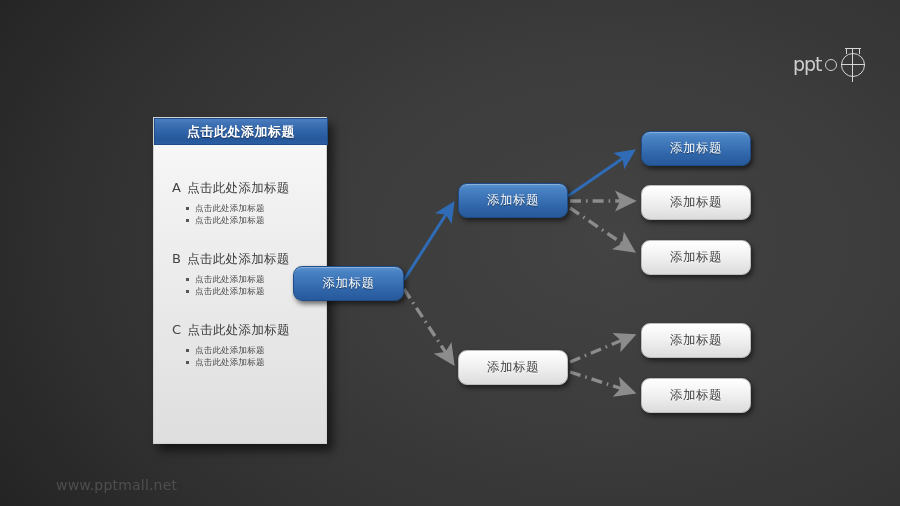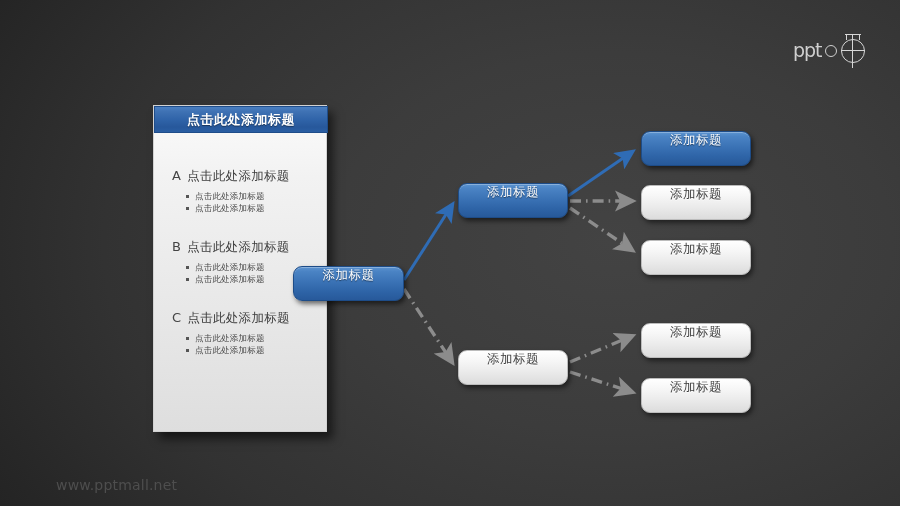--- a/index.html
+++ b/index.html
@@ -9,21 +9,21 @@
     background:#262626;
   }
   #slide{
     position:relative;width:900px;height:506px;overflow:hidden;
     background:
       radial-gradient(ellipse 820px 560px at 68% 48%, #434343 0%, #3c3c3c 34%, #323232 62%, #262626 84%, #1e1e1e 100%);
   }
 
   
   #logo{
-    position:absolute;left:793px;top:30px;width:84px;height:36px;
+    position:absolute;left:793px;top:44px;width:84px;height:36px;
     display:flex;align-items:center;gap:3px;
   }
   #logo .word{
     color:#cfcfcf;font-size:19px;letter-spacing:-1px;
     font-family:"DejaVu Sans","Liberation Sans",sans-serif;
     line-height:1;margin-top:4px;
   }
   #logo .ring{
     width:10px;height:10px;border:1.6px solid #cfcfcf;border-radius:50%;
     margin-top:6px;
@@ -41,21 +41,21 @@
 
   
   #footer{
     position:absolute;left:56px;top:477px;
     color:#4e4e4e;font-size:14px;letter-spacing:.2px;
     font-family:"DejaVu Sans","Liberation Sans",sans-serif;
   }
 
   
   #panel{
-    position:absolute;left:153px;top:105px;width:174px;height:327px;
+    position:absolute;left:153px;top:117px;width:174px;height:327px;
     background:linear-gradient(180deg,#fbfbfb 0%,#f2f2f2 22%,#e6e6e6 70%,#dedede 100%);
     box-shadow:6px 7px 9px rgba(0,0,0,.55);
     border:1px solid #d2d2d2;box-sizing:border-box;
   }
   #panel-header{
     position:absolute;left:0;top:0;width:174px;height:27px;
     background:linear-gradient(180deg,#4a7fc1 0%,#3f72b4 18%,#2f63a8 52%,#27589b 80%,#2a5ea3 100%);
     border:1px solid #1f4d8a;box-sizing:border-box;
     display:flex;align-items:center;justify-content:center;
   }
@@ -74,21 +74,21 @@
     position:relative;color:#4a4a4a;font-size:8.5px;line-height:12px;
     padding-left:9px;letter-spacing:.2px;
   }
   .bullets li:before{
     content:"";position:absolute;left:0;top:4.5px;width:3px;height:3px;background:#555;
   }
 
   
   .node{
     position:absolute;border-radius:9px;
-    display:flex;justify-content:center;
+    display:flex;align-items:center;justify-content:center;
     font-size:12.5px;letter-spacing:.5px;box-sizing:border-box;
   }
   .node.blue{
     background:linear-gradient(180deg,#5b93d0 0%,#4a83c4 14%,#3a72b5 46%,#2e64a7 74%,#27599a 100%);
     border:1px solid #1d4c88;
     color:#ffffff;text-shadow:0 1px 1px rgba(0,0,0,.5);
     box-shadow:2px 3px 5px rgba(0,0,0,.55), inset 0 1px 0 rgba(255,255,255,.28);
   }
   .node.gray{
     background:linear-gradient(180deg,#ffffff 0%,#f7f7f7 28%,#ebebeb 62%,#dcdcdc 100%);

